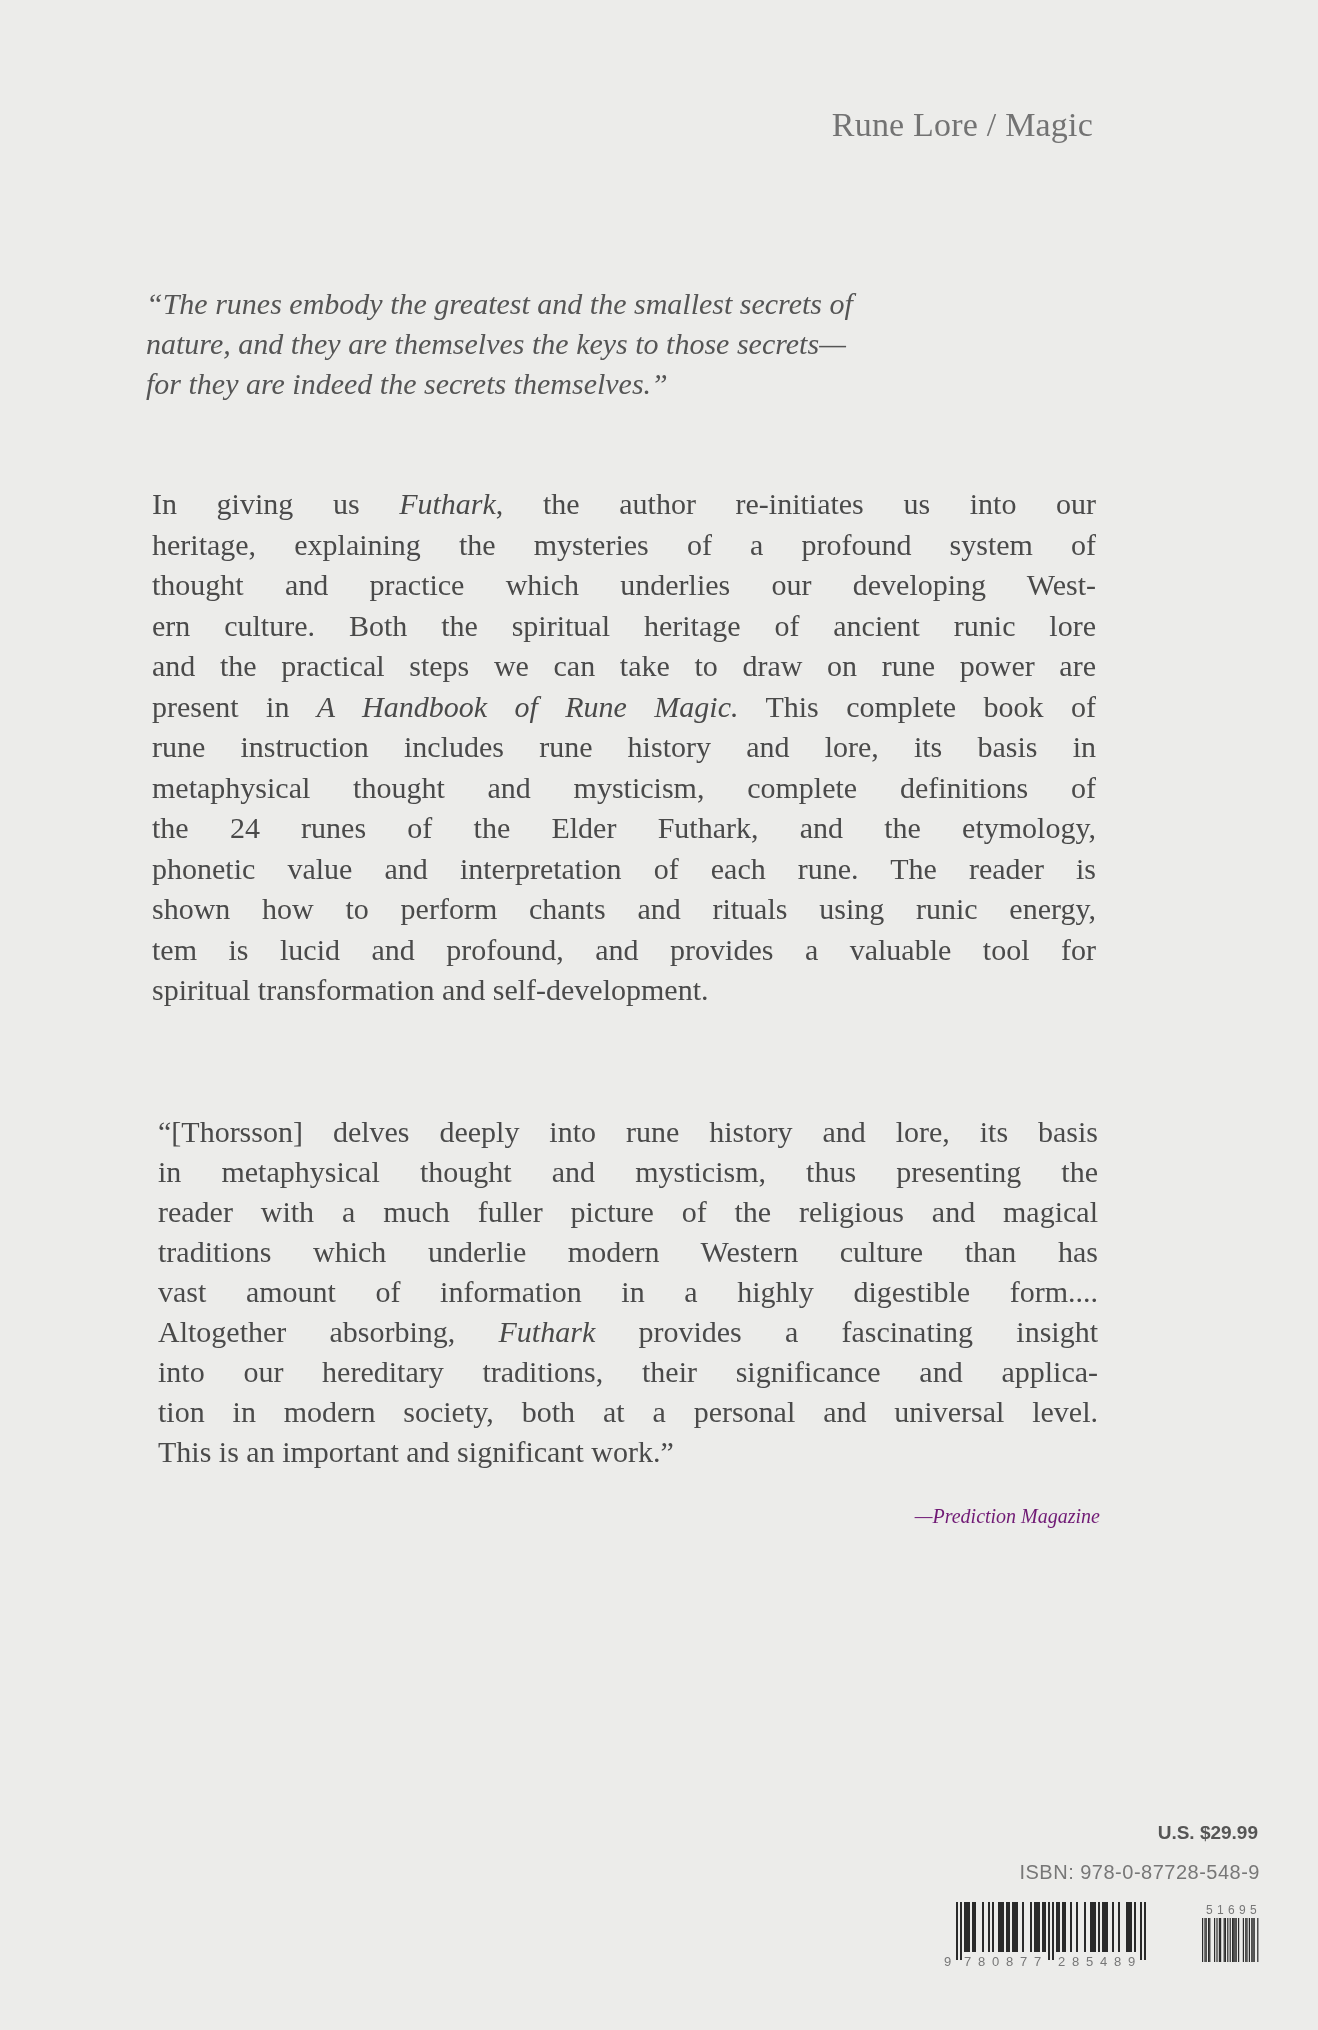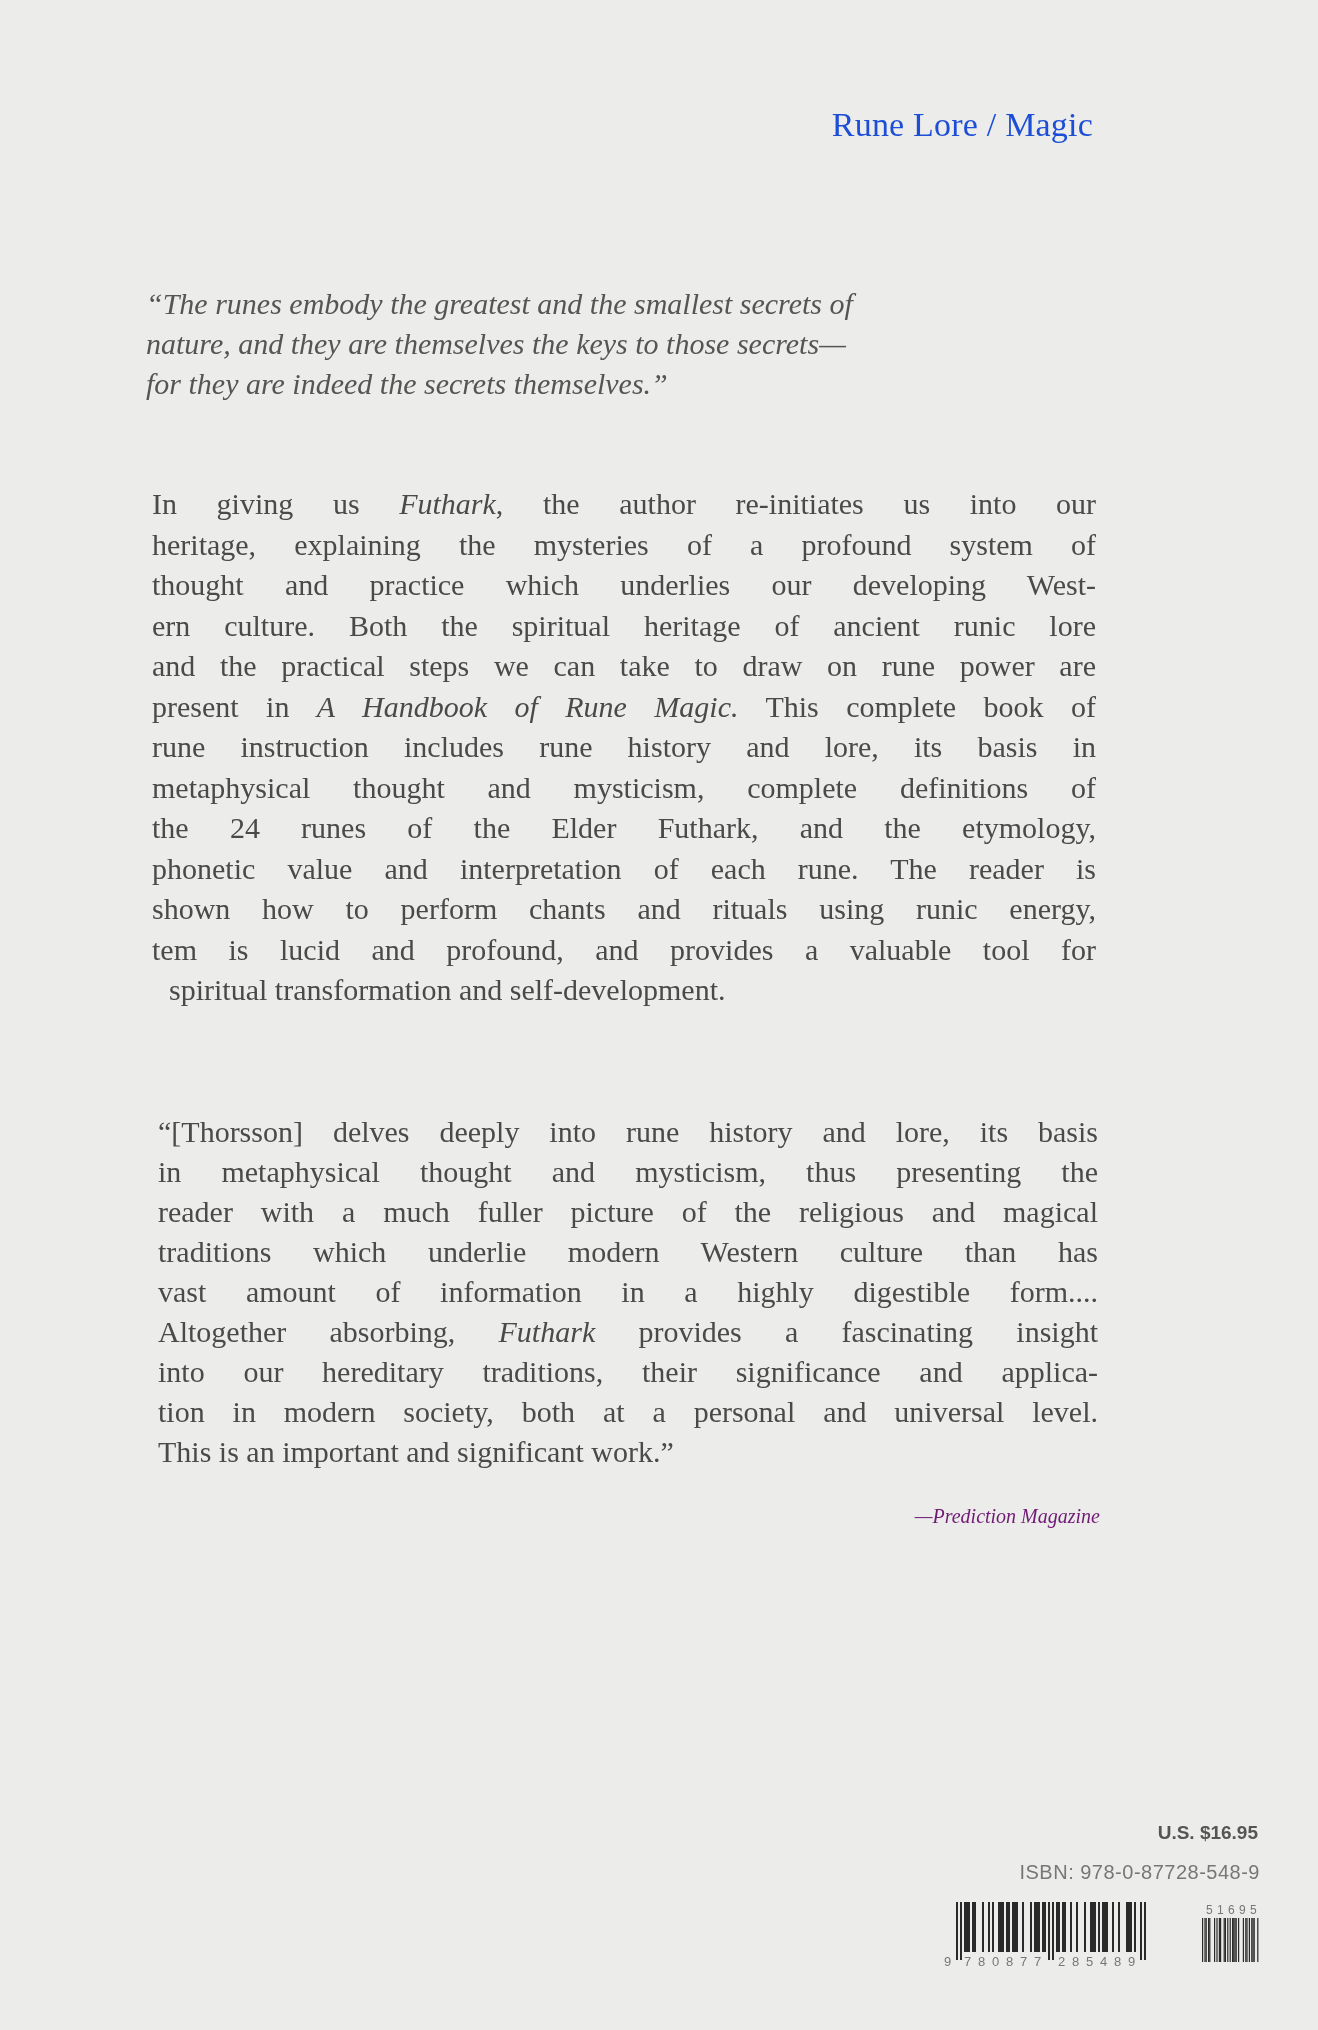--- a/index.html
+++ b/index.html
@@ -13,21 +13,21 @@
       position: relative;
       overflow: hidden;
       color: #4a4a4a;
       font-family: "Liberation Serif", "DejaVu Serif", serif;
     }
     .category {
       position: absolute;
       top: 106px;
       right: 225px;
       font-size: 34px;
-      color: #1d4ed8;
+      color: #737373;
       letter-spacing: 0.2px;
       white-space: nowrap;
     }
     .epigraph {
       position: absolute;
       top: 284px;
       left: 146px;
       width: 960px;
       font-size: 30px;
       line-height: 40px;
@@ -45,21 +45,20 @@
       color: #4a4a4a;
     }
     .body-text .ln {
       display: block;
       white-space: nowrap;
       text-align: justify;
       text-align-last: justify;
     }
     .body-text .ln.last {
       text-align-last: left;
-      margin-left: 17px;
     }
     .review {
       position: absolute;
       top: 1112px;
       left: 158px;
       width: 940px;
       font-size: 30px;
       line-height: 40px;
       color: #4a4a4a;
     }
@@ -143,21 +142,21 @@
     <span class="ln">traditions which underlie modern Western culture than has</span>
     <span class="ln">vast amount of information in a highly digestible form....</span>
     <span class="ln">Altogether absorbing, <em>Futhark</em> provides a fascinating insight</span>
     <span class="ln">into our hereditary traditions, their significance and applica-</span>
     <span class="ln">tion in modern society, both at a personal and universal level.</span>
     <span class="ln last">This is an important and significant work.”</span>
   </div>
 
 <div class="attribution">—Prediction Magazine</div>
 
-<div class="price">U.S. $16.95</div>
+<div class="price">U.S. $29.99</div>
 <div class="isbn">ISBN: 978-0-87728-548-9</div>
 
 <div class="barcode">
   <svg id="barcode-svg" width="320" height="70" viewBox="0 0 320 70">
       <rect x="12" y="2" width="2" height="58" fill="#2a2a2a"></rect>
       <rect x="16" y="2" width="2" height="58" fill="#2a2a2a"></rect>
       <rect x="20" y="2" width="2" height="50" fill="#2a2a2a"></rect>
       <rect x="22" y="2" width="2" height="50" fill="#2a2a2a"></rect>
       <rect x="24" y="2" width="2" height="50" fill="#2a2a2a"></rect>
       <rect x="28" y="2" width="2" height="50" fill="#2a2a2a"></rect>

